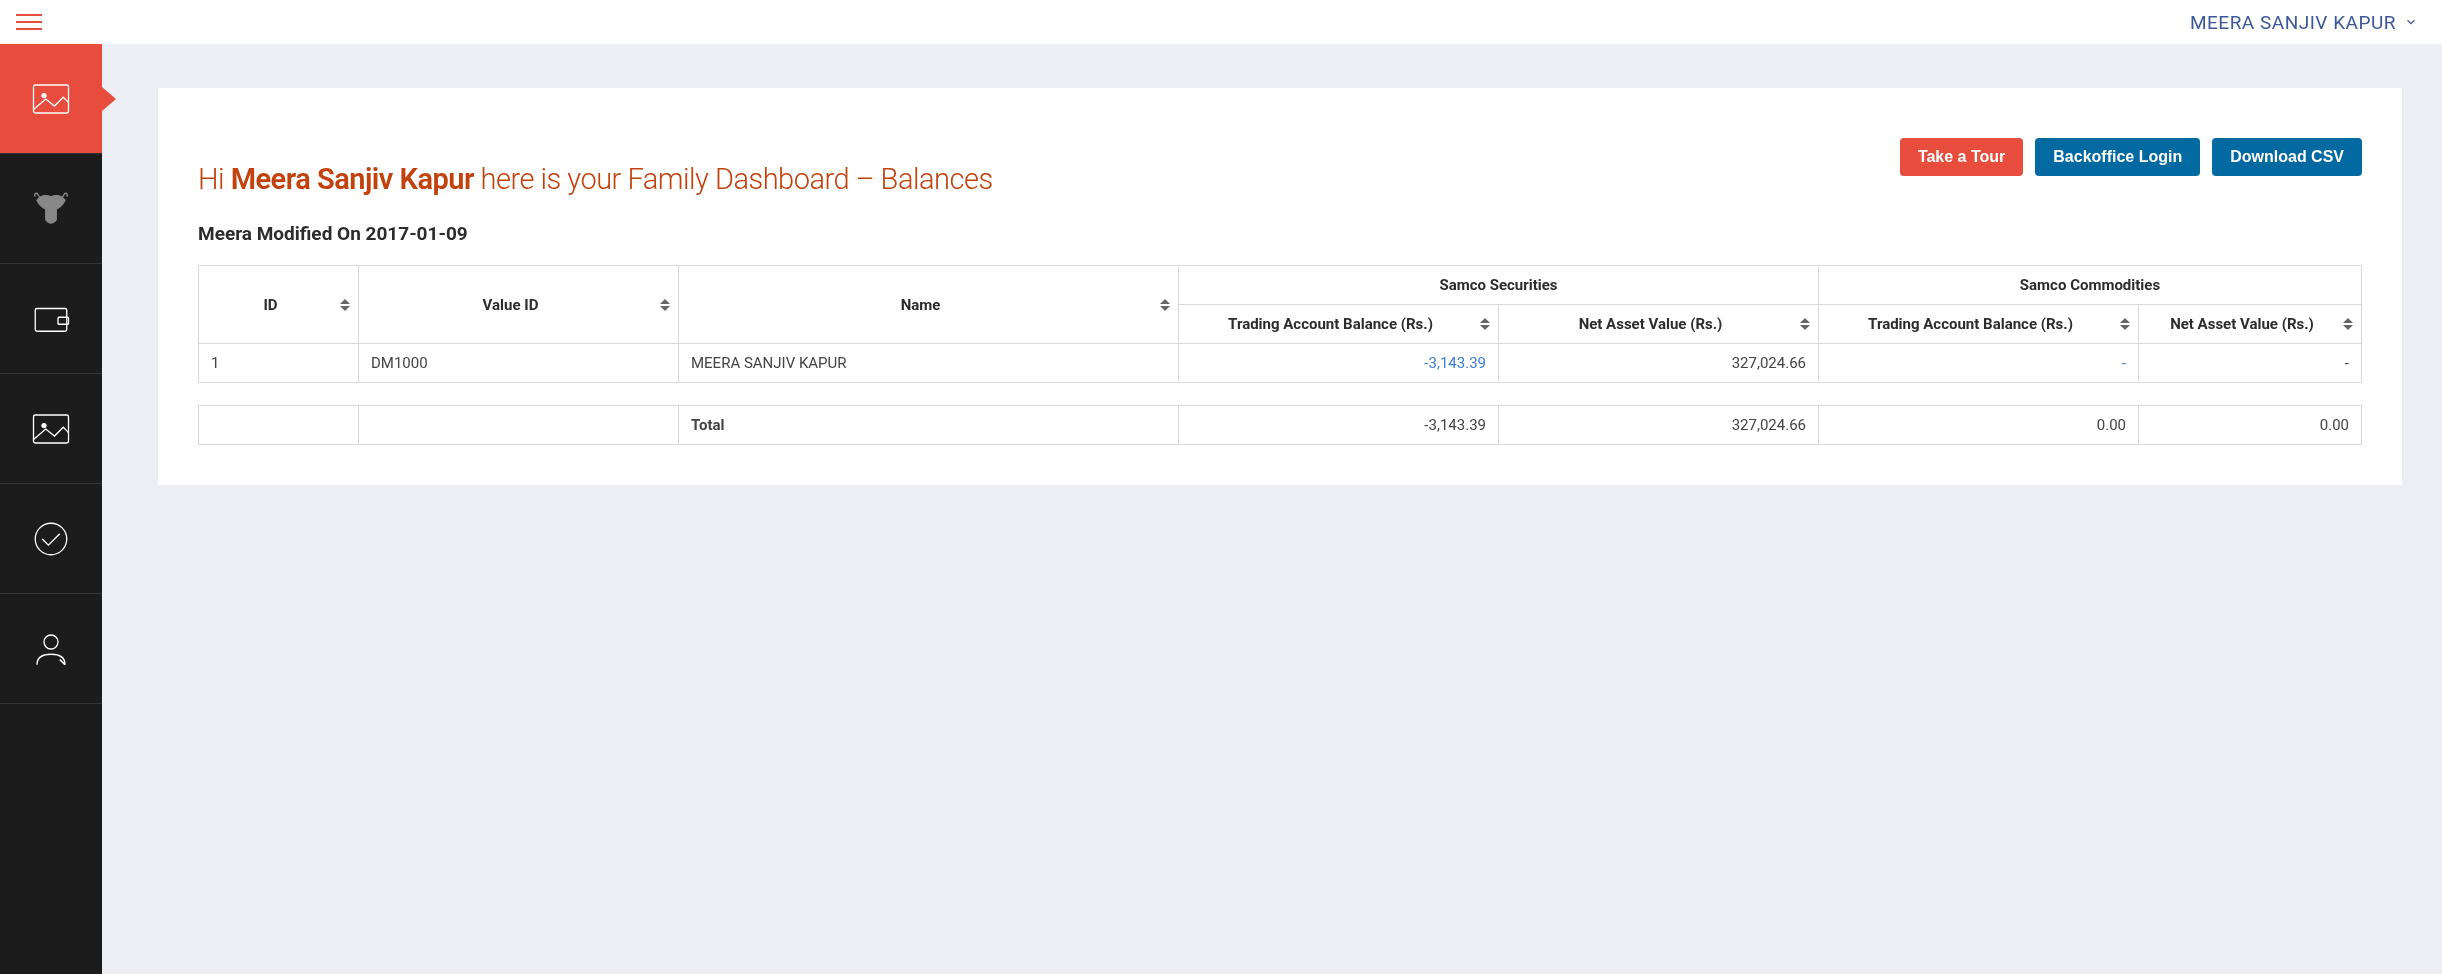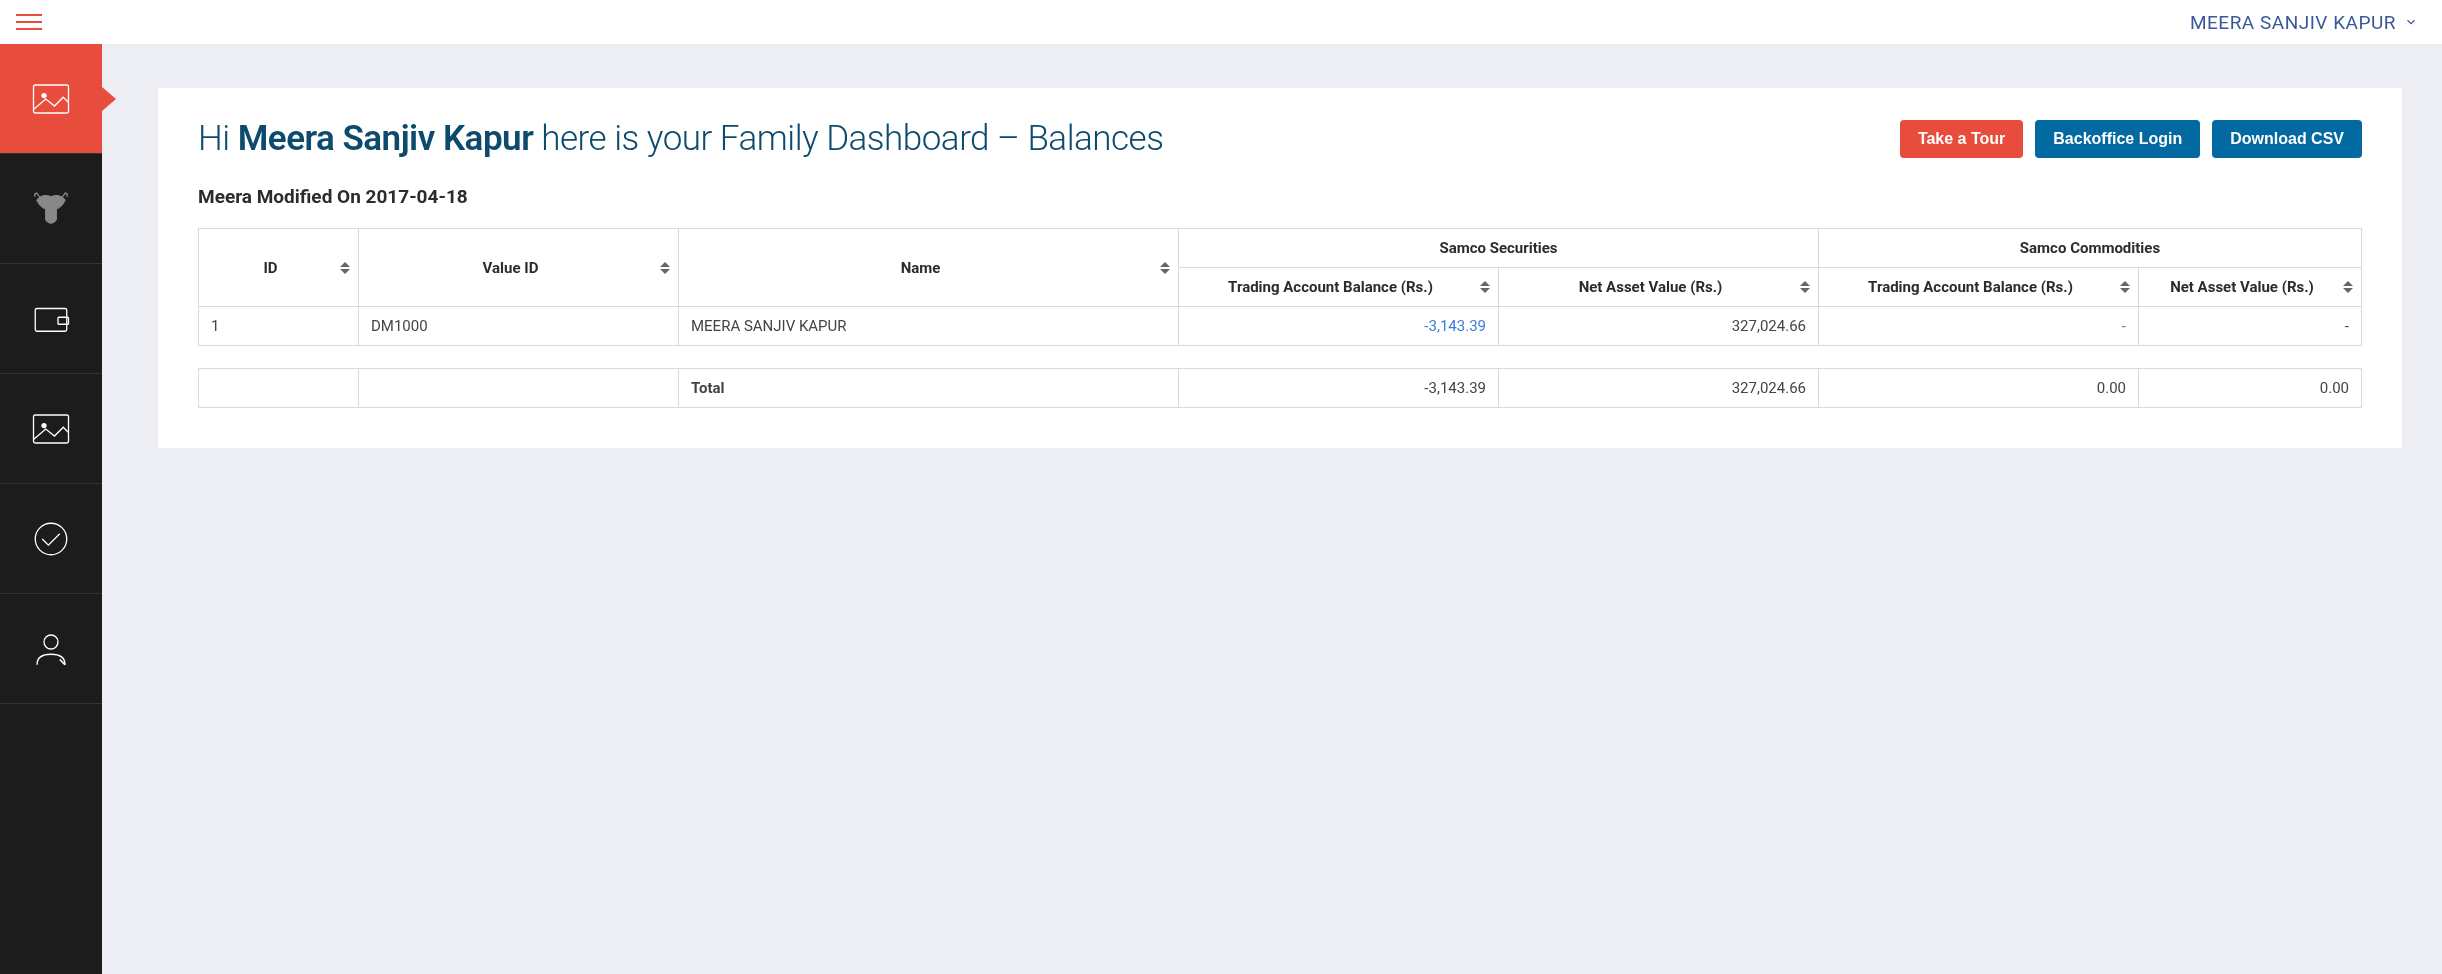--- a/index.html
+++ b/index.html
@@ -106,24 +106,25 @@
     padding: 30px 40px 40px 40px;
   }
 
   .header-row {
     display: flex;
     align-items: center;
     justify-content: space-between;
     margin-bottom: 26px;
   }
   .page-title {
-    font-size: 35px;
+    font-size: 29px;
     font-weight: 300;
-    color: #0c4a6e;
+    color: #c2410c;
     letter-spacing: -0.5px;
+    margin-top: 44px;
   }
   .page-title .bold { font-weight: 600; }
   .btn-row { display: flex; gap: 12px; }
   .btn {
     padding: 10px 18px;
     font-size: 16px;
     font-weight: 600;
     border: none;
     border-radius: 4px;
     cursor: pointer;
@@ -255,21 +256,21 @@
           <span>Hi </span><span class="bold">Meera Sanjiv Kapur</span><span> here is your Family Dashboard – Balances</span>
         </h1>
         <div class="btn-row">
           <button class="btn btn-red">Take a Tour</button>
           <button class="btn btn-blue">Backoffice Login</button>
           <button class="btn btn-blue">Download CSV</button>
         </div>
       </div>
 
       <div class="last-modified">
-        <span>Meera Modified On </span><span>2017-04-18</span>
+        <span>Meera Modified On </span><span>2017-01-09</span>
       </div>
 
       <table>
         <colgroup>
           <col style="width:160px">
             <col style="width:320px">
             <col style="width:500px">
           <col style="width:320px">
             <col style="width:320px">
           <col style="width:320px">

